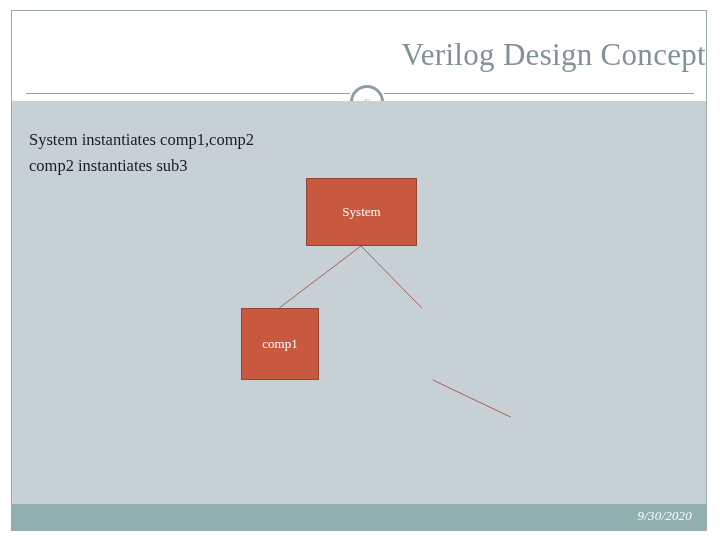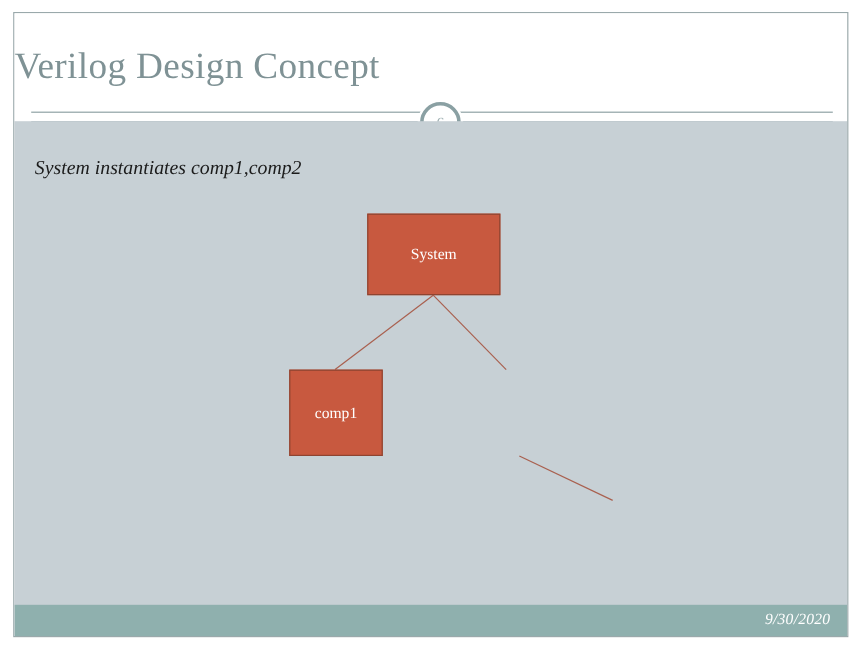--- a/index.html
+++ b/index.html
@@ -35,21 +35,21 @@
     width: 100%;
     height: 90px;
     background: #ffffff;
   }
 
   #title {
     position: absolute;
     left: 0;
     top: 26px;
     width: 100%;
-    text-align: left;
+    text-align: right;
     font-size: 31px;
     font-family: "Liberation Serif", serif;
     color: #7f9295;
     letter-spacing: 0.3px;
     white-space: nowrap;
   }
 
   
   .rule {
     position: absolute;
@@ -89,21 +89,20 @@
     left: 0;
     top: 90px;
     width: 100%;
     height: 405px;
     background: #c7d0d5;
   }
 
   .bullet-line {
     position: absolute;
     left: 17px;
-    font-style: italic;
     font-size: 16.5px;
     color: #1b1b1b;
     font-family: "Liberation Serif", serif;
     white-space: nowrap;
   }
   #bullet-0 { top: 29px; }
   #bullet-1 { top: 55px; }
 
   
   #diagram {
@@ -180,20 +179,21 @@
   <div class="rule" id="rule-top"></div>
   <div class="rule" id="rule-bot"></div>
 
   <div id="page-badge">
     <span class="num">6</span>
   </div>
 
   <div id="body">
 
     <div class="bullet-line" id="bullet-0">System instantiates comp1,comp2</div>
+    <div class="bullet-line" id="bullet-1">comp2 instantiates sub3</div>
 
     <div id="diagram">
 
       <svg id="connectors" viewBox="0 0 696 405" preserveAspectRatio="none">
         <line x1="350" y1="145" x2="268" y2="207" stroke="#a9604f" stroke-width="1"></line>
         <line x1="350" y1="145" x2="411" y2="207" stroke="#a9604f" stroke-width="1"></line>
         <line x1="422" y1="279" x2="500" y2="316" stroke="#a9604f" stroke-width="1"></line>
       </svg>
 
       <div class="node" id="node-system">System</div>

